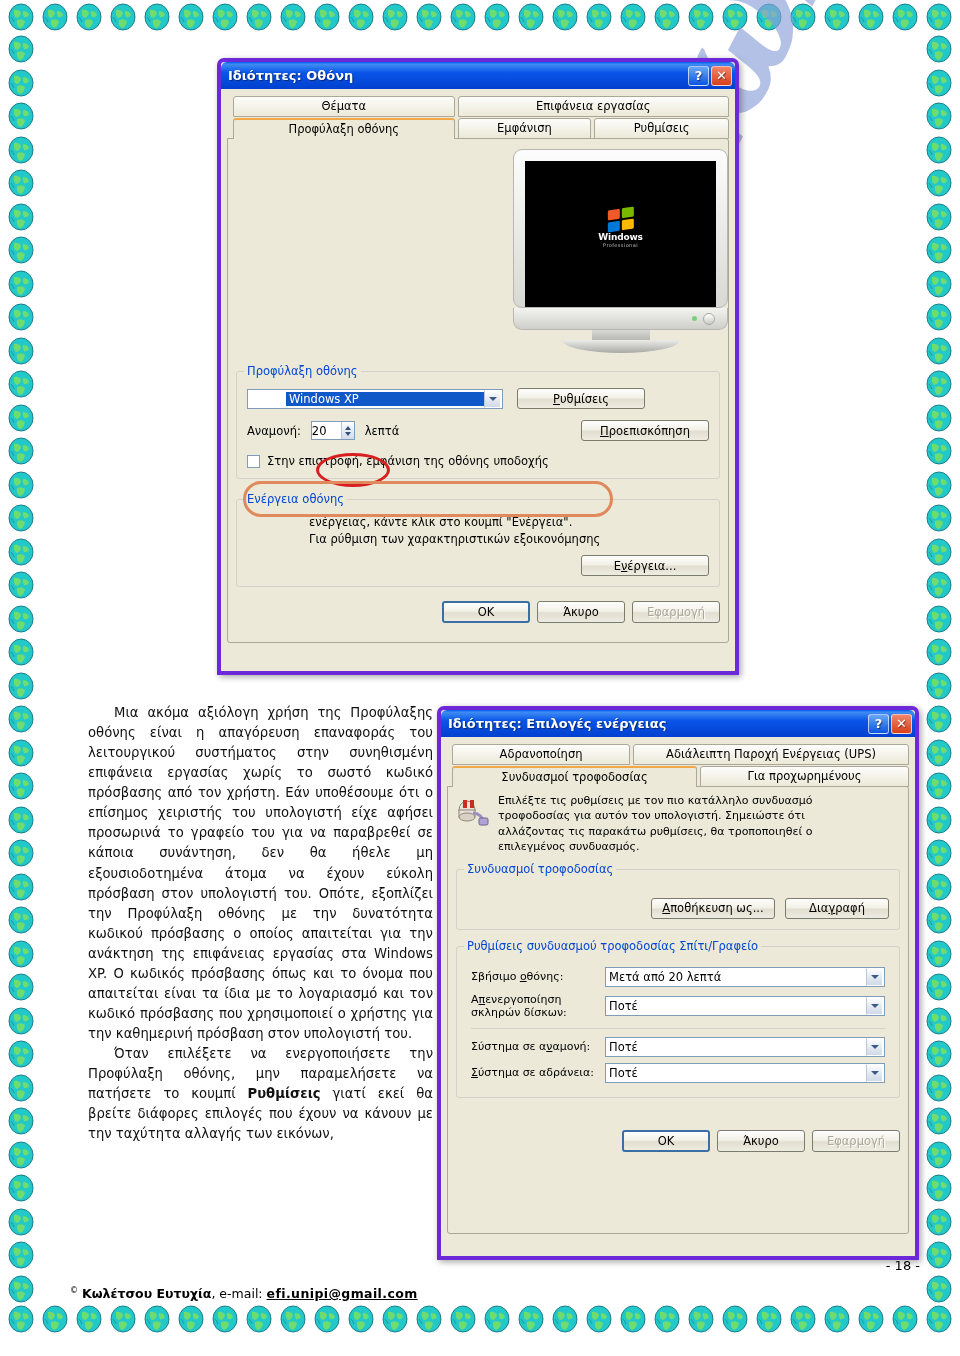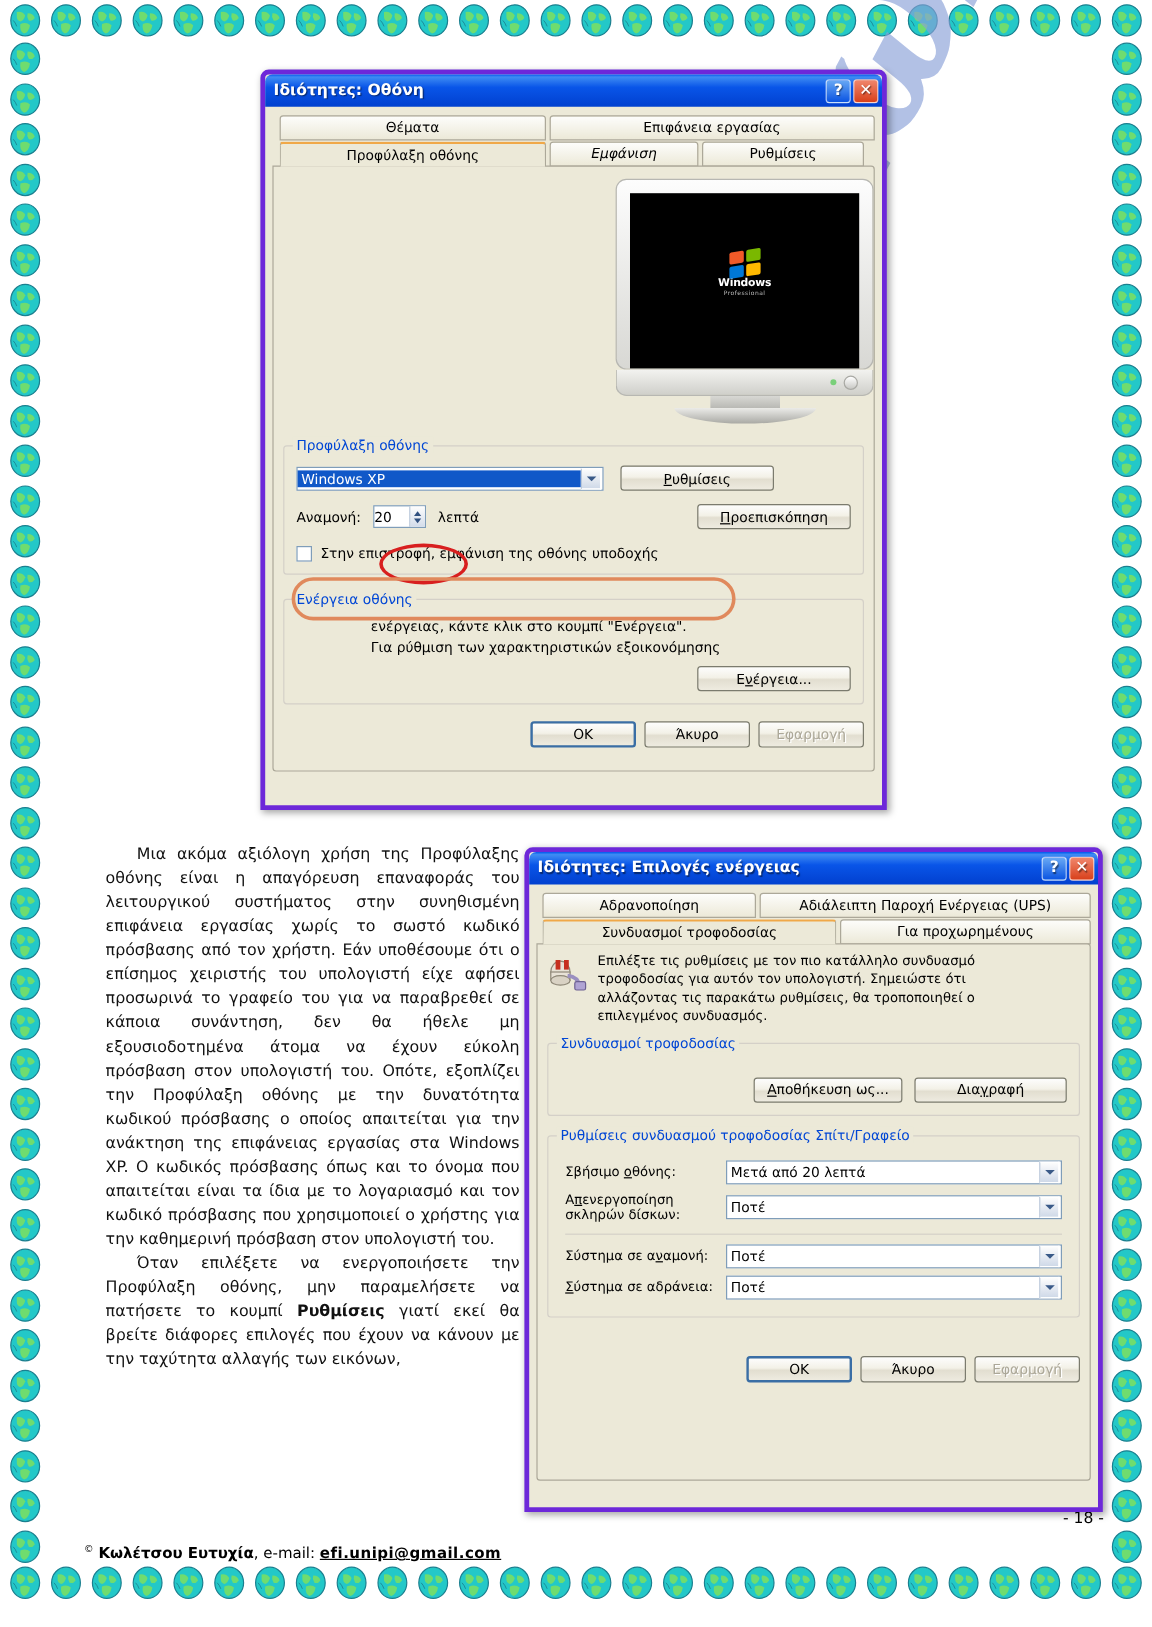--- a/index.html
+++ b/index.html
@@ -1406,21 +1406,21 @@
   </div>
 
   <div class="xp-body">
     <div class="tabstrip">
       <div class="tabrow" style="padding-left:6px;">
         <div class="tab" style="width:222px;">Θέματα</div>
         <div class="tab" style="width:272px;">Επιφάνεια εργασίας</div>
       </div>
       <div class="tabrow" style="padding-left:6px;margin-top:1px;">
         <div class="tab sel" style="width:222px;">Προφύλαξη οθόνης</div>
-        <div class="tab" style="width:124px;font-style:italic;">Εμφάνιση</div>
+        <div class="tab" style="width:134px;">Εμφάνιση</div>
         <div class="tab" style="width:135px;">Ρυθμίσεις</div>
       </div>
 
       <div class="tabpanel" style="height:505px;">
 
         <div id="preview-wrap">
           <div class="monitor">
             <div class="mon-case">
               <div class="mon-screen">
                 <div class="mon-logo">
@@ -1441,21 +1441,21 @@
             </div>
             <div class="mon-neck"></div>
             <div class="mon-base"></div>
           </div>
         </div>
 
         <div class="group" style="margin:14px 8px 6px 8px;padding:16px 10px 10px 10px;">
           <div class="glabel">Προφύλαξη οθόνης</div>
 
           <div class="row" style="gap:14px;">
-            <div class="combo selected" style="width:256px;">
+            <div class="combo selected" style="width:256px;padding-left:38px;">
               <div class="cval">Windows XP</div>
               <div class="carrow">
                   <i></i>
                 </div>
             </div>
             <div class="btn" style="width:128px;">
               <span class="u">Ρ</span>
                 <span>υθμίσεις</span>
             </div>
           </div>
@@ -1552,21 +1552,21 @@
           </div>
         </div>
 
         <div class="group" style="margin:12px 8px 6px 8px;padding:16px 10px 10px 10px;">
           <div class="glabel">Συνδυασμοί τροφοδοσίας</div>
           <div style="display:flex;justify-content:flex-end;gap:10px;margin-top:12px;">
             <div class="btn" style="width:124px;">
               <span class="u">Α</span>
                 <span>ποθήκευση ως...</span>
             </div>
-            <div class="btn" style="width:127px;">
+            <div class="btn" style="width:104px;">
               <span>Δια</span>
                 <span class="u">γ</span>
                 <span>ραφή</span>
             </div>
           </div>
         </div>
 
         <div class="group" style="margin:16px 8px 6px 8px;padding:16px 12px 12px 10px;">
           <div class="glabel">Ρυθμίσεις συνδυασμού τροφοδοσίας Σπίτι/Γραφείο</div>
 

